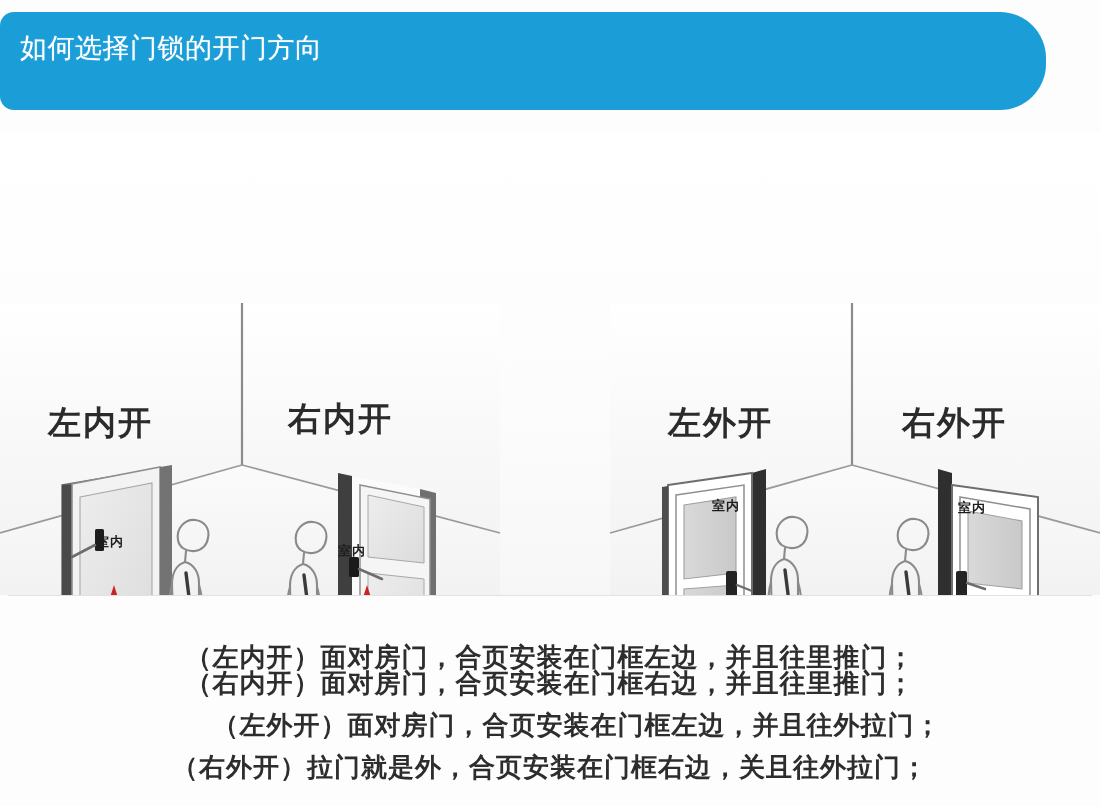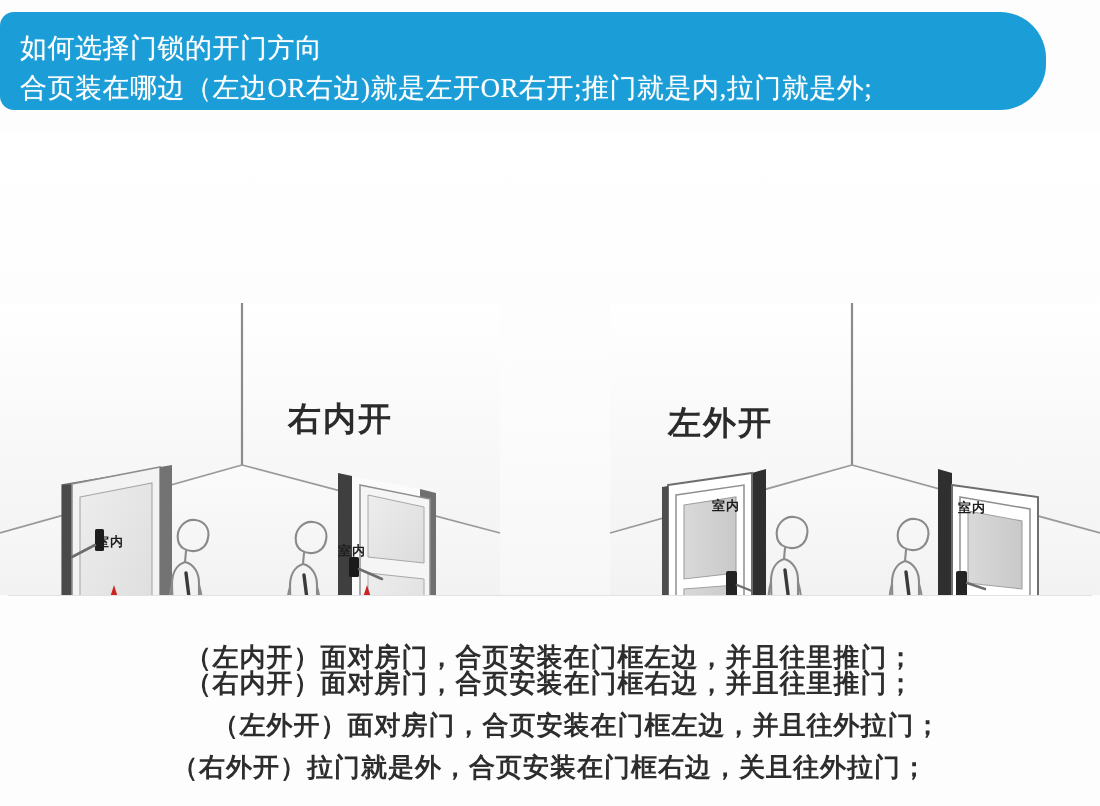--- a/index.html
+++ b/index.html
@@ -75,21 +75,20 @@
   .f2{top:84px;padding-left:27px;}
   .f3{top:126px;}
 </style>
 </head>
 <body>
 
 <div id="page">
 
   <div class="banner">
     <div class="ln ln1">如何选择门锁的开门方向</div>
-    <div class="ln ln2">合页装在哪边（左边OR右边)就是左开OR右开;推门就是内,拉门就是外;</div>
   </div>
 
   <div class="board">
 
     <svg class="scene" viewBox="0 0 1100 462" width="1100" height="462" xmlns="http://www.w3.org/2000/svg">
       <defs>
         <linearGradient id="wallG" x1="0" y1="0" x2="0" y2="1">
           <stop offset="0%" stop-color="#ffffff"></stop>
           <stop offset="100%" stop-color="#f4f4f4"></stop>
         </linearGradient>
@@ -273,22 +272,24 @@
         <path d="M892,451 c-3,10 -3,22 -1,32"></path>
         <path d="M919,451 c3,10 4,22 2,32"></path>
         <path d="M899,507 l-8,32 l-12,22"></path>
         <path d="M915,507 l10,30 l12,22"></path>
         <path d="M879,561 l-8,6 l14,4 l10,-5 z" fill="#ffffff"></path>
         <path d="M937,583 l10,5 l-2,6 l-16,-3 z" fill="#ffffff"></path>
         <path d="M906,439 l3,24" stroke="#3a3a3a" stroke-width="3.4"></path>
       </g>
     </svg>
 
+    <div class="glabel t1">左内开</div>
     <div class="glabel t2">右内开</div>
     <div class="glabel t3">左外开</div>
+    <div class="glabel t4">右外开</div>
 
     <div class="roomtag rt1">室内</div>
     <div class="roomtag rt2">室内</div>
     <div class="roomtag rt3">室内</div>
     <div class="roomtag rt4">室内</div>
   </div>
 
   <div class="divider"></div>
 
   <div class="footer">

